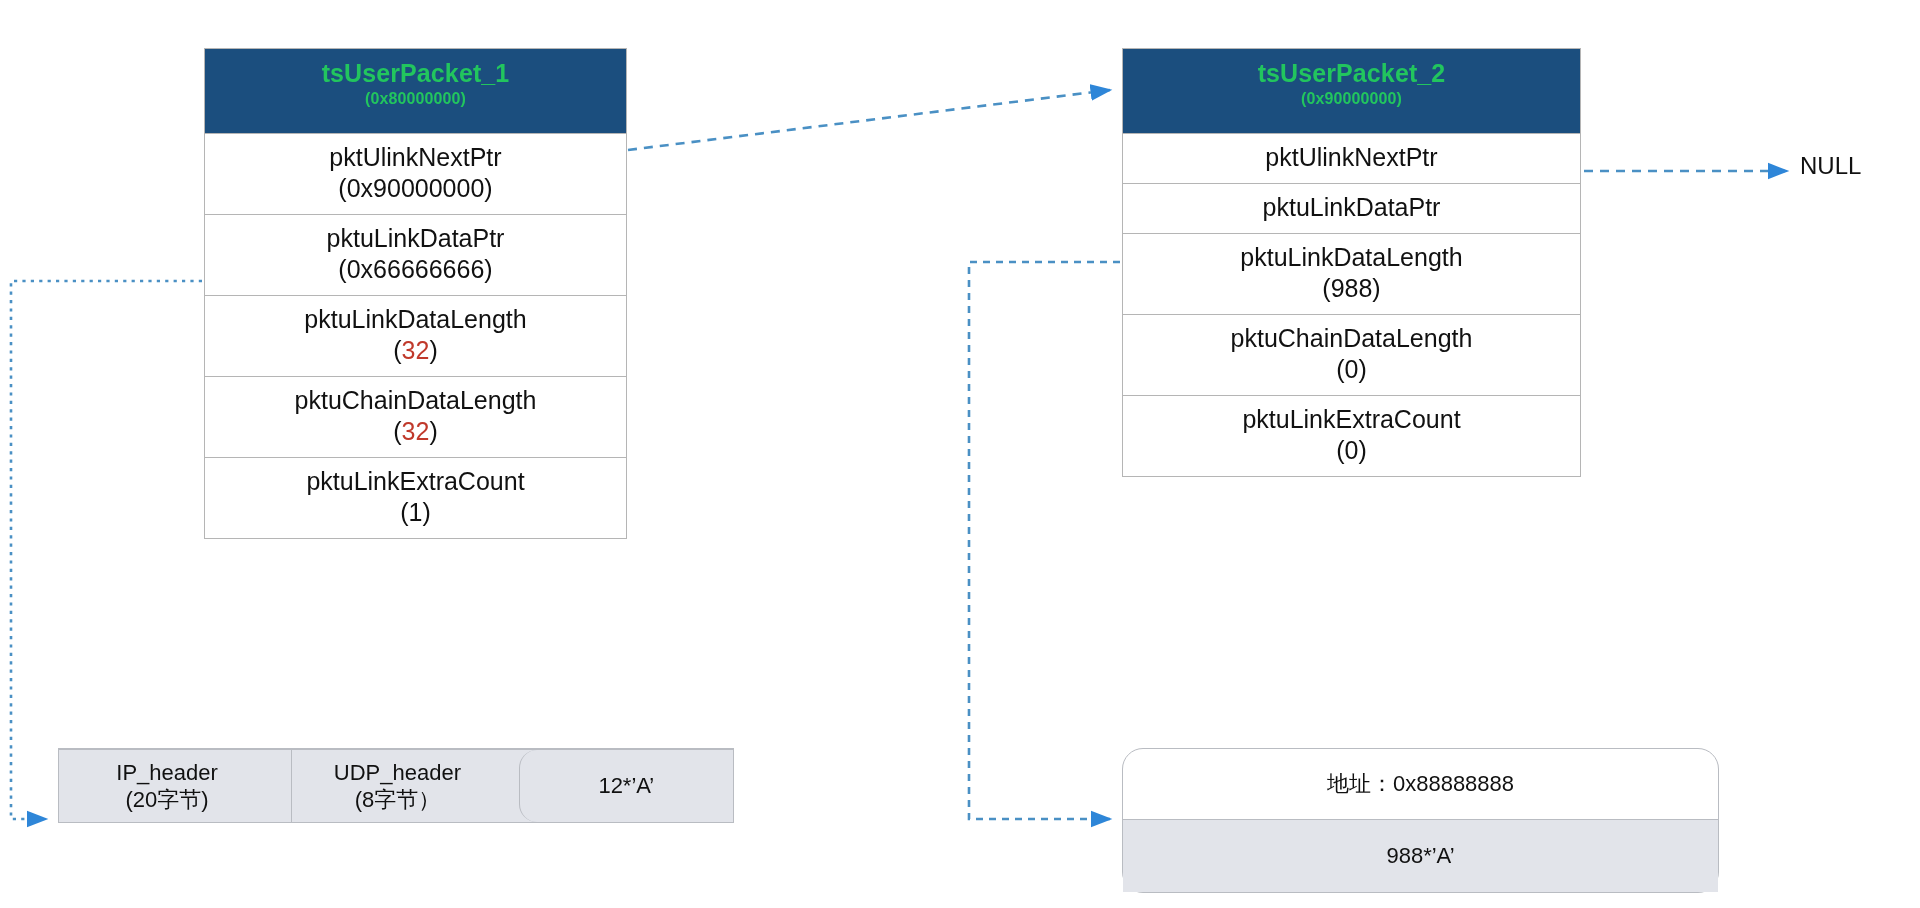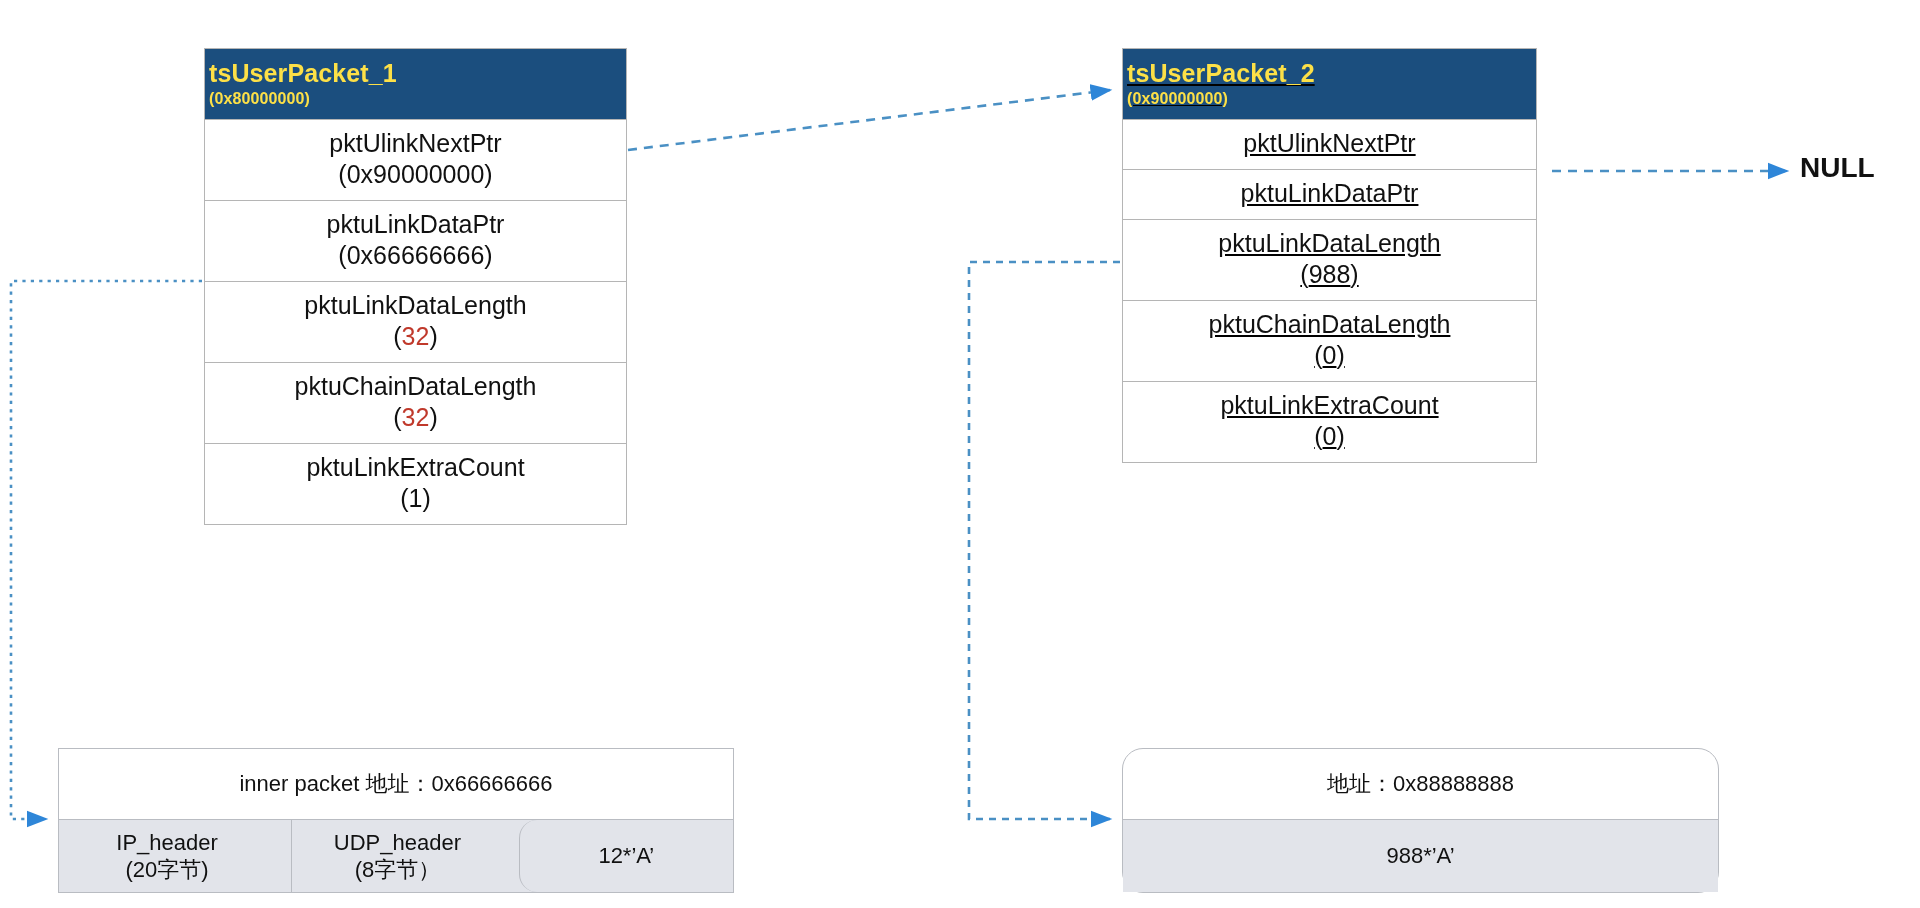--- a/index.html
+++ b/index.html
@@ -29,25 +29,25 @@
 
   
   .struct {
     position: absolute;
     box-sizing: border-box;
     background: #ffffff;
     border: 1px solid #b5b5b5;
   }
   .struct .hdr {
     background: #1b4e7e;
-    color: #fde047;
+    color: #22c55e;
     font-weight: bold;
-    text-align: left;
+    text-align: center;
     line-height: 1.22;
-    padding: 9px 4px 11px 4px;
+    padding: 9px 4px 25px 4px;
     font-size: 25px;
     letter-spacing: 0.1px;
   }
   .struct .hdr .addr {
     display: block;
     font-size: 16px;
   }
   .struct .row {
     border-top: 1px solid #b5b5b5;
     text-align: center;
@@ -100,24 +100,23 @@
     justify-content: center;
     border-left: 1px solid #b9bcc2;
   }
   .membuf .cells .cell:first-child {
     border-left: none;
   }
 
   
   .label-null {
     position: absolute;
-    font-size: 28px;
+    font-size: 24px;
     color: #111111;
     white-space: nowrap;
-    font-weight: bold;
   }
 </style>
 </head>
 <body>
 
 <div id="canvas">
 
   <svg class="connectors" viewBox="0 0 1920 908" xmlns="http://www.w3.org/2000/svg">
     <defs>
       <marker id="arrowhead" markerWidth="9" markerHeight="9" refX="7.5" refY="3.6" orient="auto" markerUnits="strokeWidth">
@@ -159,21 +158,21 @@
       <span>pktuChainDataLength</span>
       <span class="val"><span class="paren">(</span><span class="hot" style="color:#c0392b">32</span><span class="paren">)</span></span>
     </div>
 
     <div class="row">
       <span>pktuLinkExtraCount</span>
       <span class="val"><span class="paren">(</span><span>1</span><span class="paren">)</span></span>
     </div>
   </div>
 
-  <div class="struct" id="struct2" style="left:1122px; top:48px; width:415px;text-decoration:underline;">
+  <div class="struct" id="struct2" style="left:1122px; top:48px; width:459px;">
     <div class="hdr">
       <span>tsUserPacket_2</span>
       <span class="addr">(0x90000000)</span>
     </div>
 
     <div class="row">
       <span>pktUlinkNextPtr</span>
     </div>
 
     <div class="row">
@@ -192,21 +191,20 @@
 
     <div class="row">
       <span>pktuLinkExtraCount</span>
       <span class="val"><span class="paren">(</span><span>0</span><span class="paren">)</span></span>
     </div>
   </div>
 
   <div class="label-null" style="left:1800px; top:152px;">NULL</div>
 
   <div class="membuf" style="left:58px; top:748px; width:676px;">
-    <div class="caption" style="height:70px;">inner packet 地址：0x66666666</div>
     <div class="cells" style="height:72px;gap:16px;">
       <div class="cell" style="width:227px;">
         <span>IP_header</span>
         <span>(20字节)</span>
       </div>
       <div class="cell" style="width:222px;">
         <span>UDP_header</span>
         <span>(8字节）</span>
       </div>
       <div class="cell" style="width:225px;border-radius:18px;">

